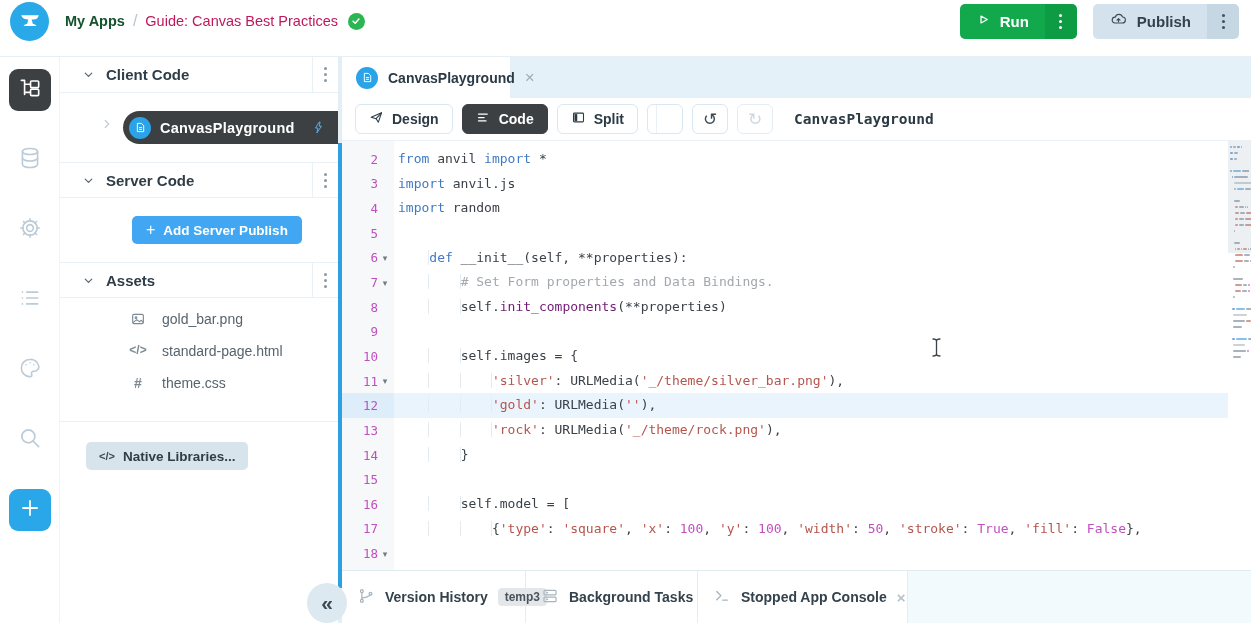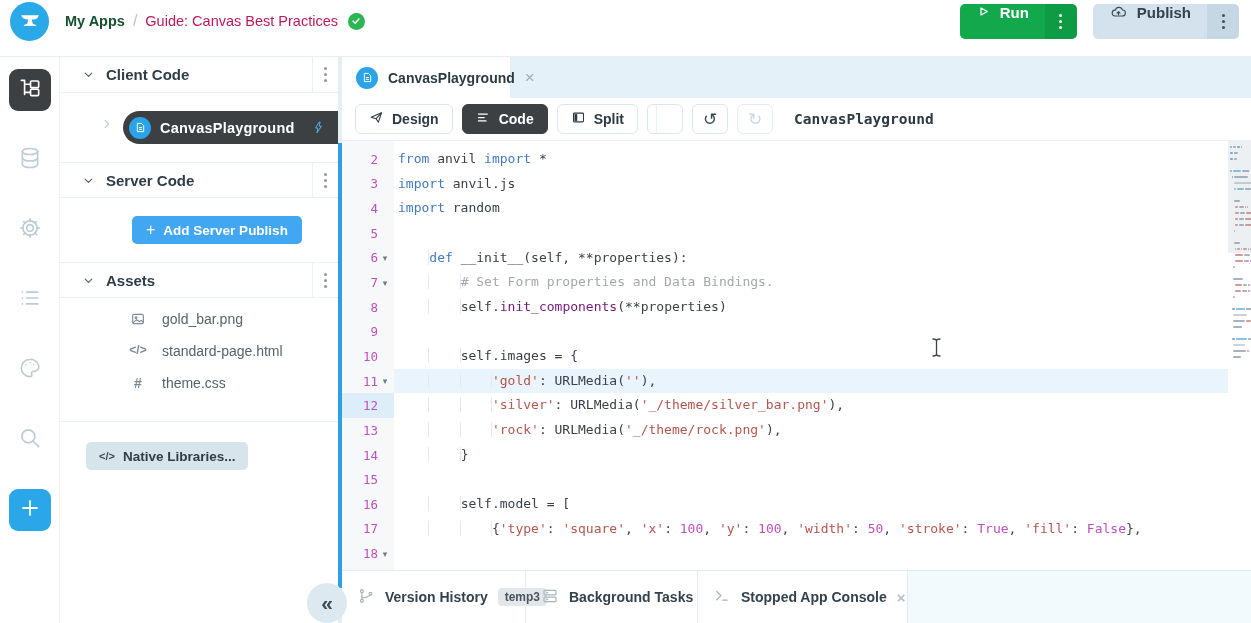--- a/index.html
+++ b/index.html
@@ -10,21 +10,21 @@
   
   .topbar{height:56px;display:flex;align-items:center;padding:0 12px 14px 10px}
   .logo{width:39px;height:39px;border-radius:50%;background:#29a9e8;display:flex;align-items:center;justify-content:center;flex:0 0 auto}
   .crumbs{display:flex;align-items:center;gap:8px;margin-left:16px;font-size:14.5px}
   .crumb-root{color:#14532d;font-weight:700}
   .crumb-sep{color:#b9c5cd;font-weight:400;font-size:16px}
   .crumb-title{color:#be185d;font-weight:400}
   .check-badge{width:17px;height:17px;border-radius:50%;background:#2cb553;display:flex;align-items:center;justify-content:center;margin-left:2px}
   .top-actions{margin-left:auto;display:flex;gap:16px}
   .split-btn{display:flex;height:35px;border-radius:5px;overflow:hidden}
-  .split-btn .mainseg{display:flex;align-items:flex-start;gap:9px;padding:0 16px;font-size:15px;font-weight:700}
+  .split-btn .mainseg{display:flex;align-items:center;gap:9px;padding:0 16px;font-size:15px;font-weight:700}
   .split-btn .dotseg{width:32px;display:flex;align-items:center;justify-content:center}
   .run .mainseg{background:#12a94d;color:#fff}
   .run .dotseg{background:#0d9c44}
   .publish .mainseg{background:#d3e2ec;color:#33424d}
   .publish .dotseg{background:#c4d7e2}
   .dots{display:flex;flex-direction:column;gap:3px}
   .dots i{width:3px;height:3px;border-radius:50%;display:block}
   .run .dots i{background:#fff}
   .publish .dots i{background:#43525c}
   .kebab .dots i{background:#8a98a3}
@@ -485,22 +485,22 @@
         <div class="code" id="codearea">
             <div class="c-row"><span class="kw">from</span><span class="pl"> anvil </span><span class="kw">import</span><span class="pl"> *</span></div>
             <div class="c-row"><span class="kw">import</span><span class="pl"> anvil.js</span></div>
             <div class="c-row"><span class="kw">import</span><span class="pl"> random</span></div>
             <div class="c-row"></div>
             <div class="c-row"><span class="ind">    </span><span class="kw">def</span><span class="pl"> __init__(self, **properties):</span></div>
             <div class="c-row"><span class="ind">        </span><span class="cm"># Set Form properties and Data Bindings.</span></div>
             <div class="c-row"><span class="ind">        </span><span class="pl">self.</span><span class="fn">init_components</span><span class="pl">(**properties)</span></div>
             <div class="c-row"></div>
             <div class="c-row"><span class="ind">        </span><span class="pl">self.images = {</span></div>
+            <div class="c-row"><span class="ind">            </span><span class="str">'silver'</span><span class="pl">: URLMedia(</span><span class="str">'_/theme/silver_bar.png'</span><span class="pl">),</span></div>
             <div class="c-row cur"><span class="ind">            </span><span class="str">'gold'</span><span class="pl">: URLMedia(</span><span class="str">''</span><span class="pl">),</span></div>
-            <div class="c-row"><span class="ind">            </span><span class="str">'silver'</span><span class="pl">: URLMedia(</span><span class="str">'_/theme/silver_bar.png'</span><span class="pl">),</span></div>
             <div class="c-row"><span class="ind">            </span><span class="str">'rock'</span><span class="pl">: URLMedia(</span><span class="str">'_/theme/rock.png'</span><span class="pl">),</span></div>
             <div class="c-row"><span class="ind">        </span><span class="pl">}</span></div>
             <div class="c-row"></div>
             <div class="c-row"><span class="ind">        </span><span class="pl">self.model = [</span></div>
             <div class="c-row"><span class="ind">            </span><span class="pl">{</span><span class="str">'type'</span><span class="pl">: </span><span class="str">'square'</span><span class="pl">, </span><span class="str">'x'</span><span class="pl">: </span><span class="num">100</span><span class="pl">, </span><span class="str">'y'</span><span class="pl">: </span><span class="num">100</span><span class="pl">, </span><span class="str">'width'</span><span class="pl">: </span><span class="num">50</span><span class="pl">, </span><span class="str">'stroke'</span><span class="pl">: </span><span class="num">True</span><span class="pl">, </span><span class="str">'fill'</span><span class="pl">: </span><span class="num">False</span><span class="pl">},</span></div>
           </div>
         <div class="minimap" id="minimap">
           <div class="mm-view"></div>
         <div class="mm-row" style="margin-left: 2px;">
               <span class="mm-seg" style="width: 1.8px; background: rgb(125, 164, 221);"></span>

